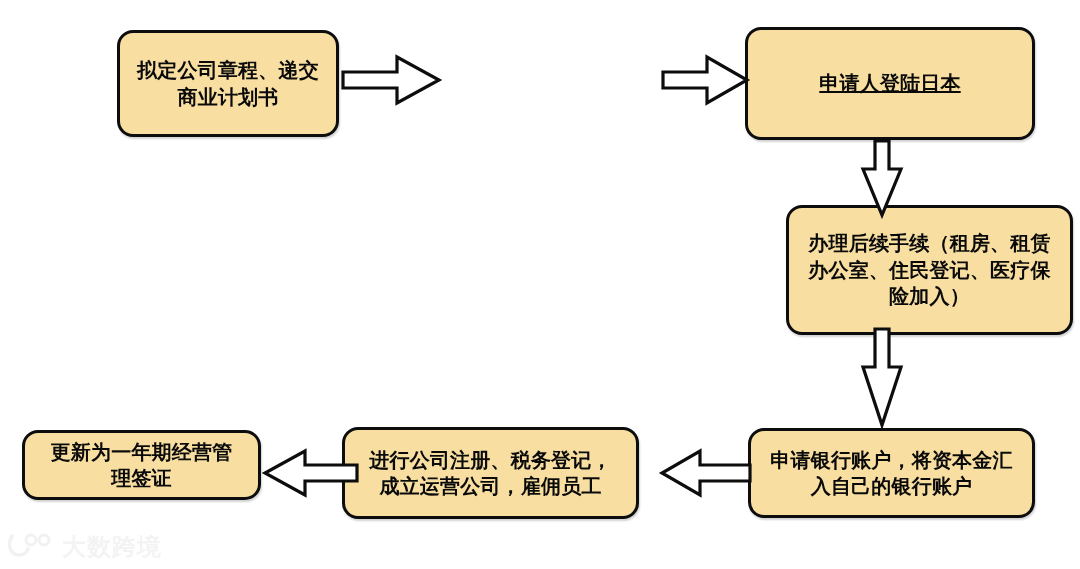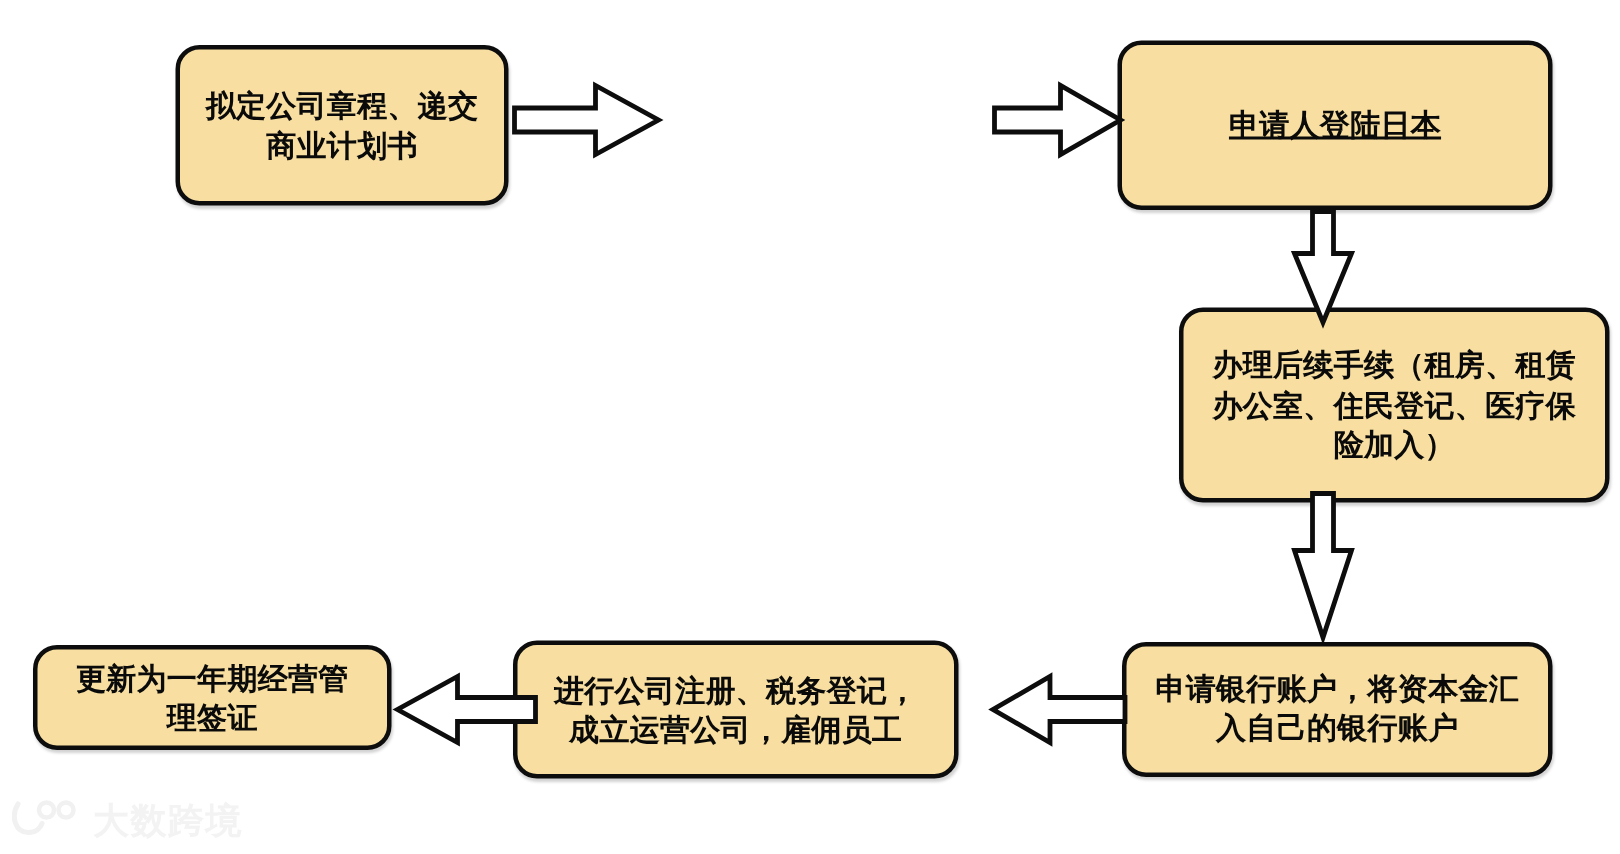--- a/index.html
+++ b/index.html
@@ -34,21 +34,21 @@
     padding: 4px 10px;
     box-shadow: 1px 2px 2px rgba(0,0,0,0.18);
     white-space: pre-line;
   }
 
   
   #node-draft-articles   { left: 117px; top: 30px;  width: 222px; height: 107px; }
   #node-apply-visa       { left: 437px; top: 30px;  width: 222px; height: 107px; }
   #node-arrive-japan     { left: 745px; top: 27px;  width: 290px; height: 113px; text-decoration: underline; }
   #node-followup         { left: 748px; top: 205px; width: 287px; height: 130px; margin-left: 38px; }
-  #node-bank-account     { left: 748px; top: 428px; width: 287px; height: 90px; font-family: Liberation Serif, serif;  }
+  #node-bank-account     { left: 748px; top: 428px; width: 287px; height: 90px;  }
   #node-register-company { left: 342px; top: 427px; width: 297px; height: 92px;  }
   #node-renew-visa       { left: 22px;  top: 430px; width: 239px; height: 70px;  }
 
   
   .arrow {
     position: absolute;
     overflow: visible;
   }
   .arrow svg { display: block; overflow: visible; }
   .arrow .shape {

